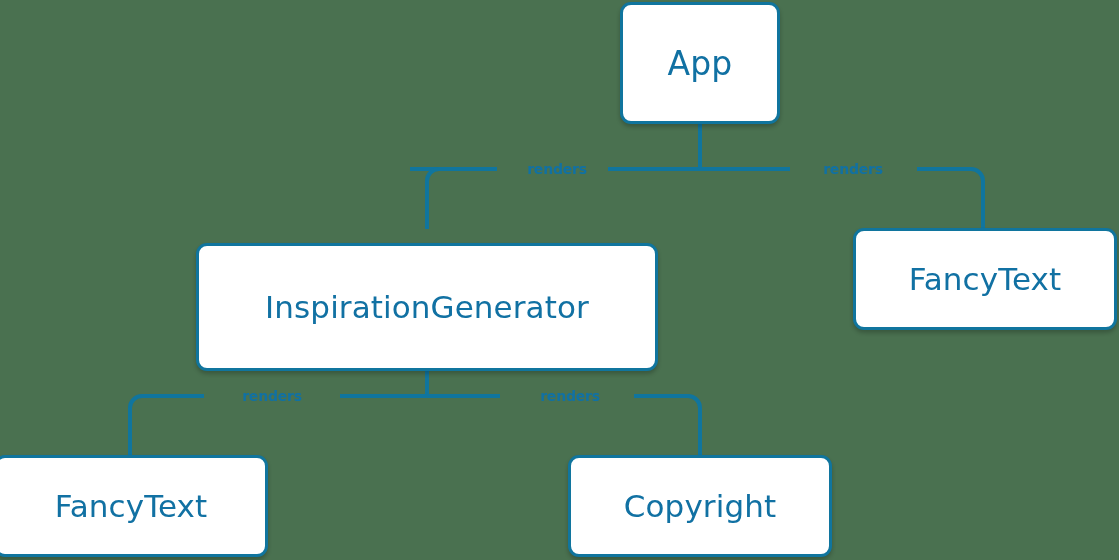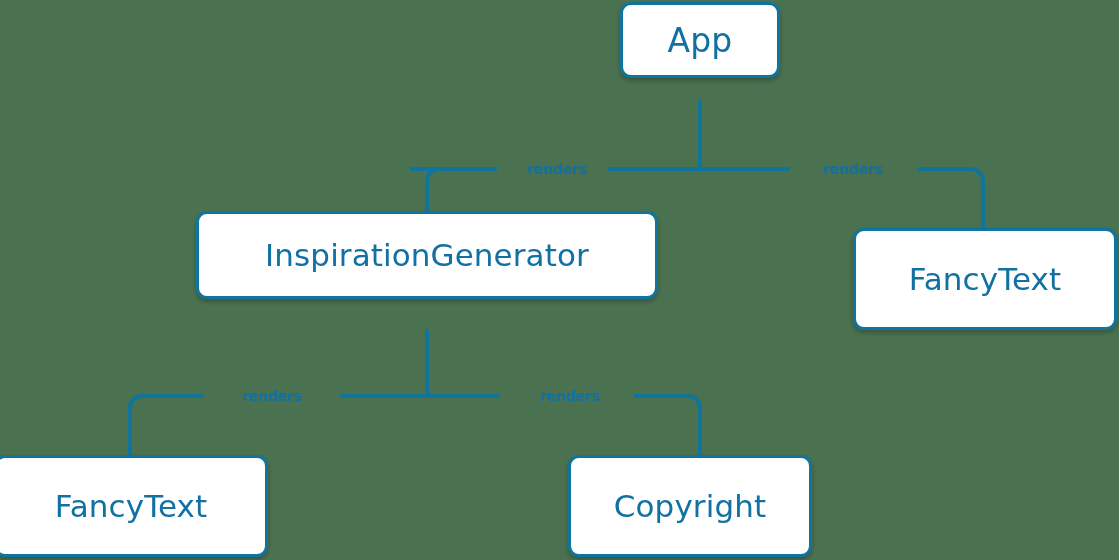--- a/index.html
+++ b/index.html
@@ -52,26 +52,26 @@
     color: #1171a3;
     font-size: 14px;
     font-weight: 600;
     line-height: 1;
     white-space: nowrap;
     transform: translate(-50%, -50%);
     letter-spacing: -0.2px;
     z-index: 4;
   }
   
-  #node-app        { left: 620px; top: 2px;   width: 160px; height: 76px; }
+  #node-app        { left: 620px; top: 2px;   width: 160px; height: 122px; }
   #node-app .node-label { font-size: 33px; }
-  #node-inspiration{ left: 196px; top: 211px; width: 462px; height: 88px; }
+  #node-inspiration{ left: 196px; top: 243px; width: 462px; height: 128px; }
   #node-fancytext-right { left: 853px; top: 228px; width: 264px; height: 102px; }
   #node-fancytext-left  { left: -6px;  top: 455px; width: 274px; height: 102px; }
-  #node-copyright       { left: 568px; top: 455px; width: 244px; height: 102px; }
+  #node-copyright       { left: 568px; top: 455px; width: 264px; height: 102px; }
   
   #edge-label-app-inspiration  { left: 557px; top: 169px; }
   #edge-label-app-fancytext    { left: 853px; top: 169px; }
   #edge-label-ig-fancytext     { left: 272px; top: 396px; }
   #edge-label-ig-copyright     { left: 570px; top: 396px; }
 </style>
 </head>
 <body>
 
 <div id="diagram-root">

